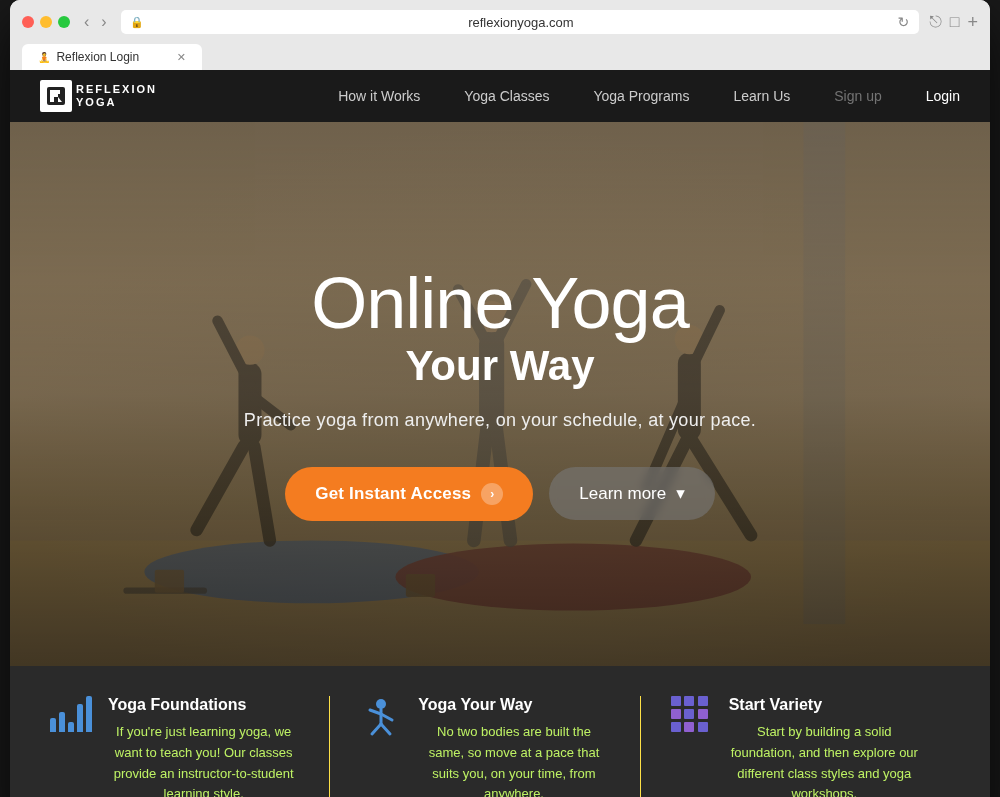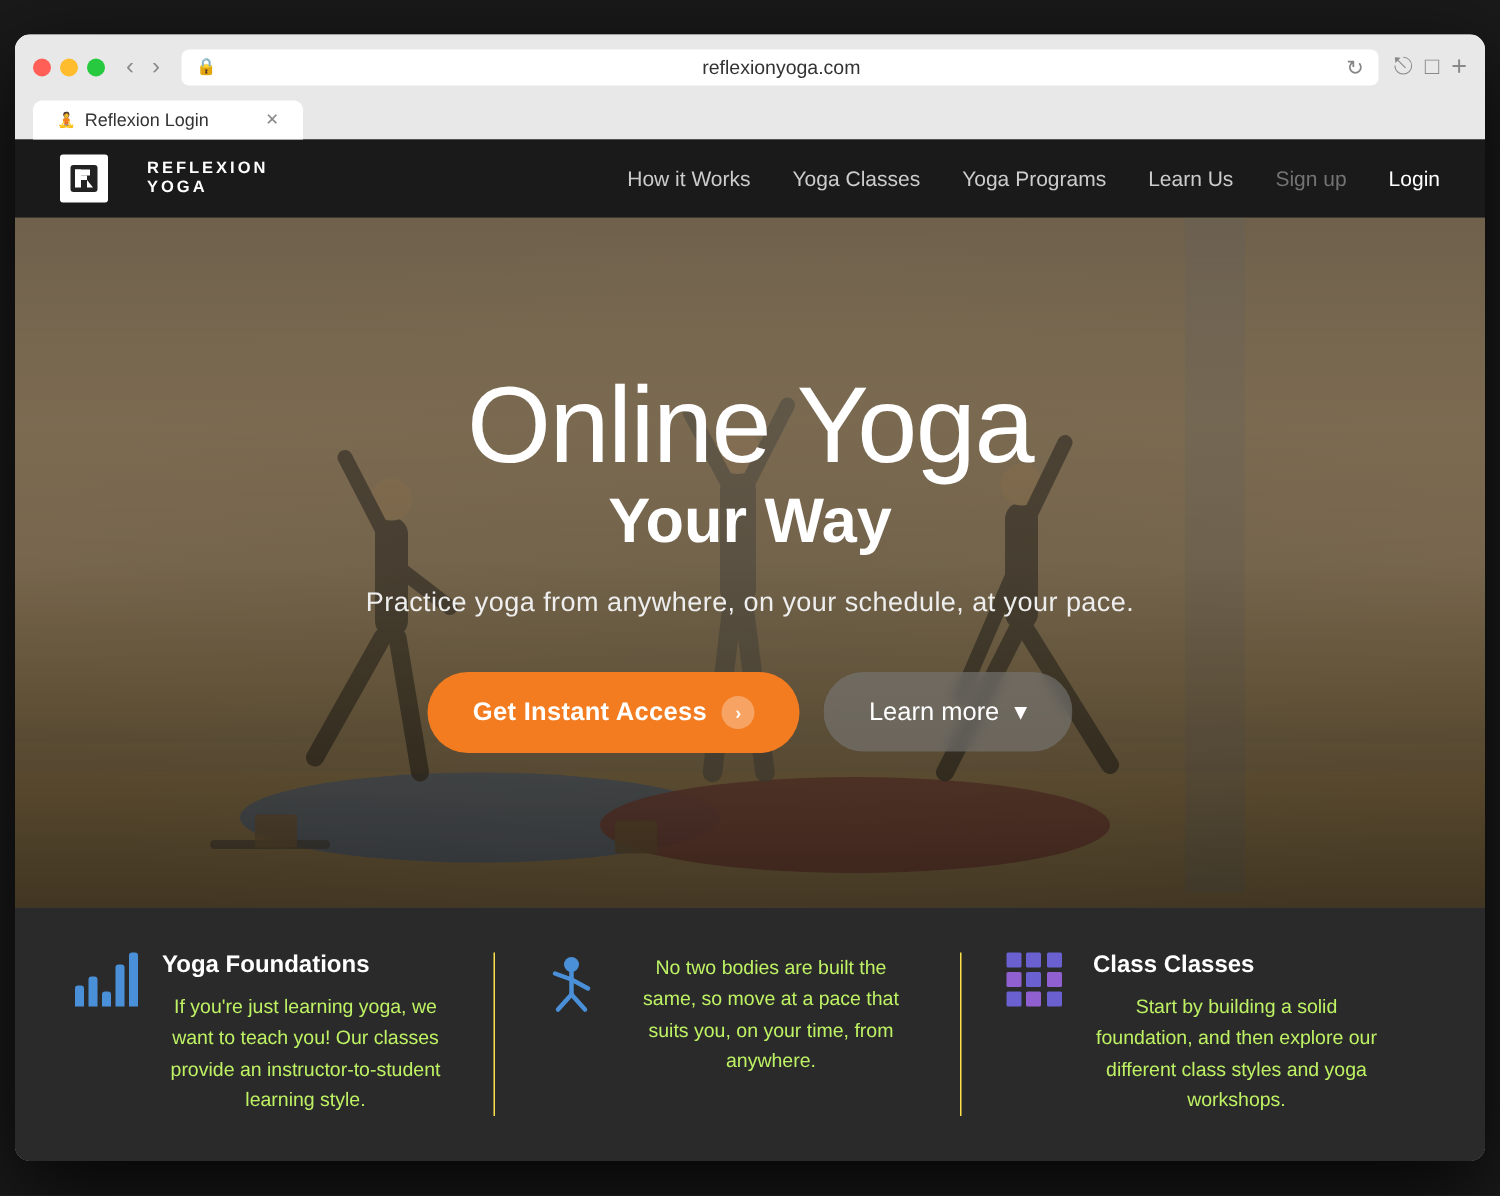--- a/index.html
+++ b/index.html
@@ -113,21 +113,21 @@
       background: #1a1a1a;
       display: flex;
       align-items: center;
       justify-content: space-between;
       padding: 0 30px;
       height: 52px;
     }
     .logo {
       display: flex;
       align-items: center;
-      gap: 26px;
+      gap: 4px;
     }
     .logo-icon {
       width: 32px;
       height: 32px;
       background: #fff;
       display: flex;
       align-items: center;
       justify-content: center;
       font-size: 14px;
       font-weight: 900;
@@ -138,21 +138,21 @@
       color: #fff;
       font-size: 11px;
       font-weight: 700;
       letter-spacing: 2px;
       line-height: 1.2;
       text-transform: uppercase;
     }
     .nav-links {
       display: flex;
       align-items: center;
-      gap: 28px;
+      gap: 44px;
     }
     .nav-link {
       color: #ccc;
       text-decoration: none;
       font-size: 14px;
       cursor: pointer;
     }
     .nav-link-orange {
       color: #737373;
       text-decoration: none;
@@ -162,21 +162,21 @@
     .nav-link-white {
       color: #fff;
       text-decoration: none;
       font-size: 14px;
       cursor: pointer;
     }
 
     
     .hero {
       position: relative;
-      height: 460px;
+      height: 544px;
       overflow: hidden;
       display: flex;
       align-items: center;
       justify-content: center;
     }
     
     .hero-photo {
       position: absolute;
       inset: 0;
       background:
@@ -495,41 +495,42 @@
           <svg width="42" height="42" viewBox="0 0 42 42">
             <circle cx="21" cy="8" r="5" fill="#4a90d9"></circle>
             <line x1="21" y1="13" x2="21" y2="28" stroke="#4a90d9" stroke-width="3" stroke-linecap="round"></line>
             <line x1="21" y1="18" x2="10" y2="14" stroke="#4a90d9" stroke-width="3" stroke-linecap="round"></line>
             <line x1="21" y1="18" x2="32" y2="24" stroke="#4a90d9" stroke-width="3" stroke-linecap="round"></line>
             <line x1="21" y1="28" x2="12" y2="38" stroke="#4a90d9" stroke-width="3" stroke-linecap="round"></line>
             <line x1="21" y1="28" x2="30" y2="38" stroke="#4a90d9" stroke-width="3" stroke-linecap="round"></line>
           </svg>
         </div>
         <div class="feature-text">
+          <div class="feature-title">Yoga Your Way</div>
           <div class="feature-desc">No two bodies are built the same, so move at a pace that suits you, on your time, from anywhere.</div>
         </div>
       </div>
 
       <div class="feature-item">
         <div class="feature-icon">
 
           <div class="icon-grid">
             <div class="grid-cell"></div>
             <div class="grid-cell"></div>
             <div class="grid-cell"></div>
             <div class="grid-cell" style="background:#9060d0;"></div>
             <div class="grid-cell"></div>
             <div class="grid-cell" style="background:#9060d0;"></div>
             <div class="grid-cell"></div>
             <div class="grid-cell" style="background:#9060d0;"></div>
             <div class="grid-cell"></div>
           </div>
         </div>
         <div class="feature-text">
-          <div class="feature-title">Class Classes</div>
+          <div class="feature-title">Start Variety</div>
           <div class="feature-desc">Start by building a solid foundation, and then explore our different class styles and yoga workshops.</div>
         </div>
       </div>
 
     </div>
 
   </div>
 </div>
 
 </body></html>

